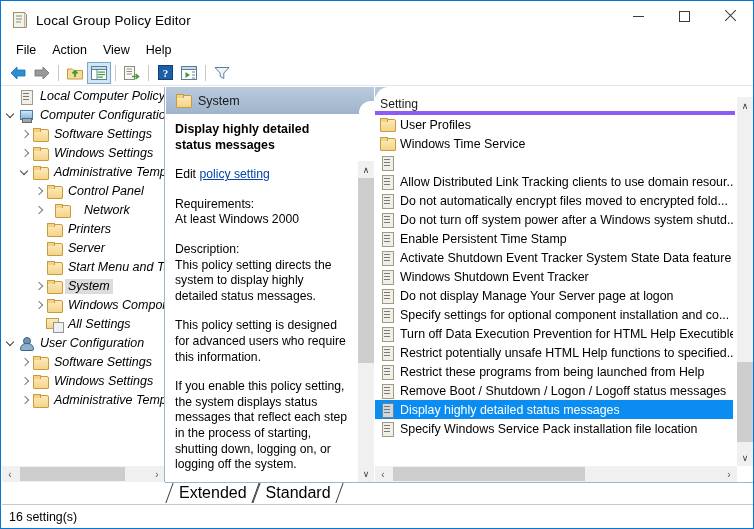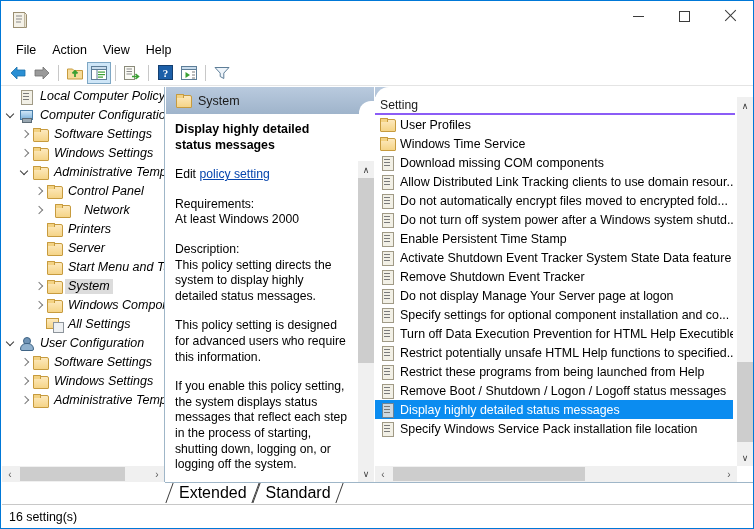--- a/index.html
+++ b/index.html
@@ -218,21 +218,21 @@
   .list-pane-top {
     position:absolute; left:0; top:0; width:378px; height:27px;
     background: linear-gradient(#b9cade, #9fb4cb);
   }
   .list-pane-top:before {
     content:""; position:absolute; left:0; top:0; width:378px; height:27px;
     background:#fff; border-top-left-radius: 14px;
   }
   .col-head {
     position:absolute; left:0; top:10px; width:360px; height:18px;
-    border-bottom:2px solid #8b5cf6; background:#fff;
+    border-bottom:4px solid #8b5cf6; background:#fff;
     font-size:12.2px; color:#1a1a1a; padding-left:5px;
     display:flex; align-items:center;
   }
   .list-rows {
     position:absolute; left:0; top:28px; width:358px; height:352px; overflow:hidden;
   }
   .lrow {
     display:flex; align-items:center; height:19px;
     font-size:12.4px; color:#000; white-space:nowrap; cursor:default;
     padding-left:4px;
@@ -284,20 +284,21 @@
     <span class="title-icon">
       <svg width="17" height="18" viewBox="0 0 17 18">
         <rect x="2.5" y="1.5" width="11" height="15" fill="#f5f2e8" stroke="#9b8f72"></rect>
         <path d="M2.5 1.5 h11" stroke="#9b8f72" fill="none"></path>
         <line x1="5" y1="5" x2="11" y2="5" stroke="#8a8a8a"></line>
         <line x1="5" y1="8" x2="11" y2="8" stroke="#8a8a8a"></line>
         <line x1="5" y1="11" x2="10" y2="11" stroke="#8a8a8a"></line>
         <path d="M13.5 1.5 l2 2 v13 h-2" fill="#e8e2d0" stroke="#9b8f72"></path>
       </svg>
     </span>
+    <span class="title-text">Local Group Policy Editor</span>
     <div class="win-buttons">
       <div class="win-btn">
           <span class="glyph-min"></span>
         </div>
       <div class="win-btn">
           <span class="glyph-max"></span>
         </div>
       <div class="win-btn close">
           <span class="glyph-close"></span>
         </div>
@@ -513,21 +514,20 @@
           <div class="lrow">
             <span class="ico folder"></span>
             <span>User Profiles</span>
           </div>
           <div class="lrow">
             <span class="ico folder"></span>
             <span>Windows Time Service</span>
           </div>
           <div class="lrow">
             <span class="ico doc"></span>
-            <span>Download missing COM components</span>
           </div>
           <div class="lrow">
             <span class="ico doc"></span>
             <span>Allow Distributed Link Tracking clients to use domain resour...</span>
           </div>
           <div class="lrow">
             <span class="ico doc"></span>
             <span>Do not automatically encrypt files moved to encrypted fold...</span>
           </div>
           <div class="lrow">
@@ -537,21 +537,21 @@
           <div class="lrow">
             <span class="ico doc"></span>
             <span>Enable Persistent Time Stamp</span>
           </div>
           <div class="lrow">
             <span class="ico doc"></span>
             <span>Activate Shutdown Event Tracker System State Data feature</span>
           </div>
           <div class="lrow">
             <span class="ico doc"></span>
-            <span>Remove Shutdown Event Tracker</span>
+            <span>Windows Shutdown Event Tracker</span>
           </div>
           <div class="lrow">
             <span class="ico doc"></span>
             <span>Do not display Manage Your Server page at logon</span>
           </div>
           <div class="lrow">
             <span class="ico doc"></span>
             <span>Specify settings for optional component installation and co...</span>
           </div>
           <div class="lrow">

